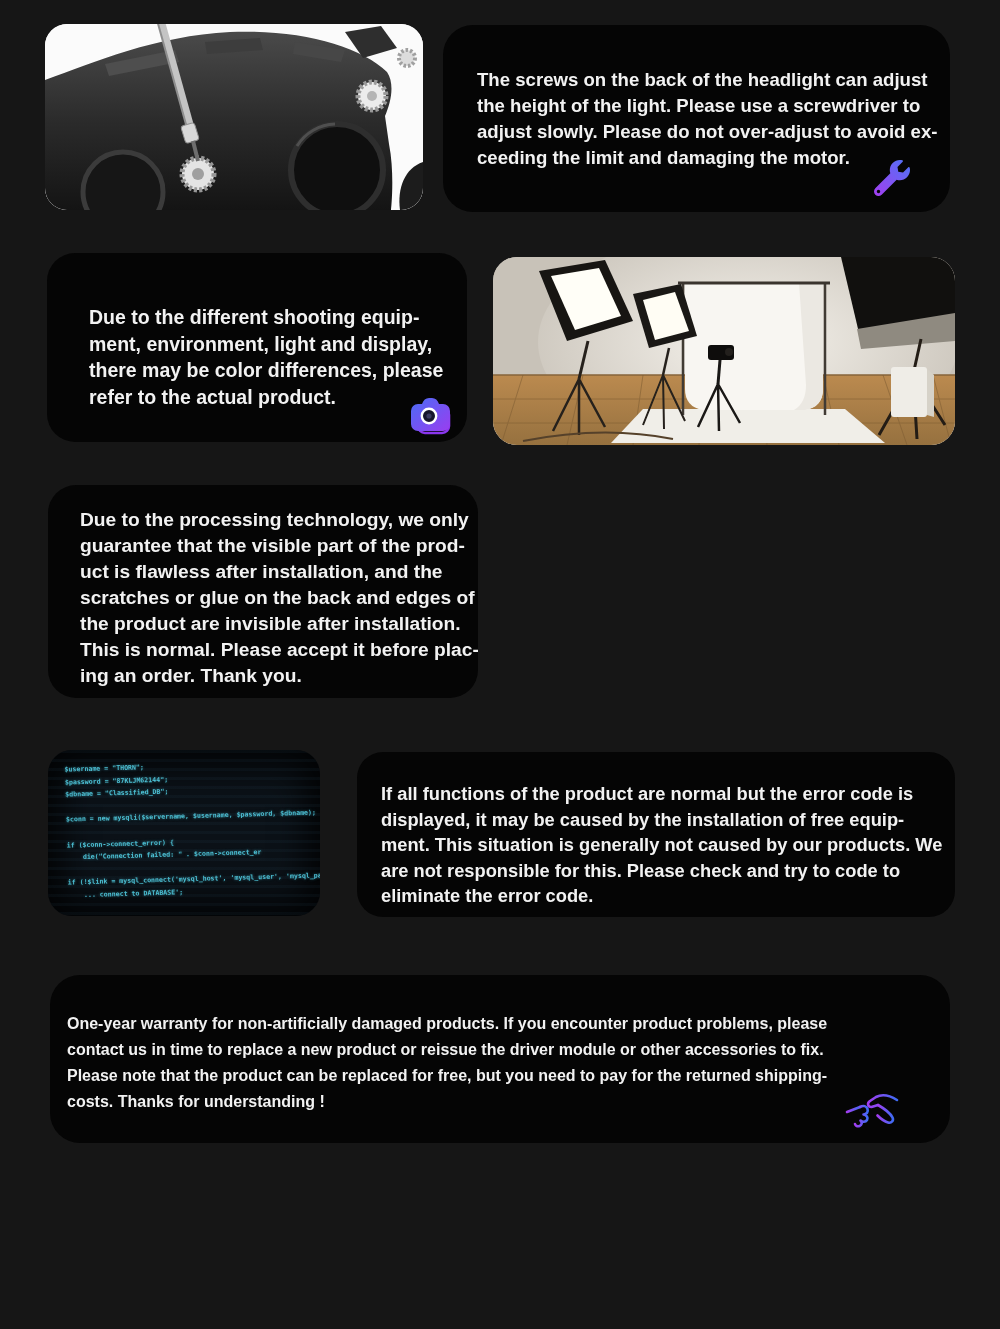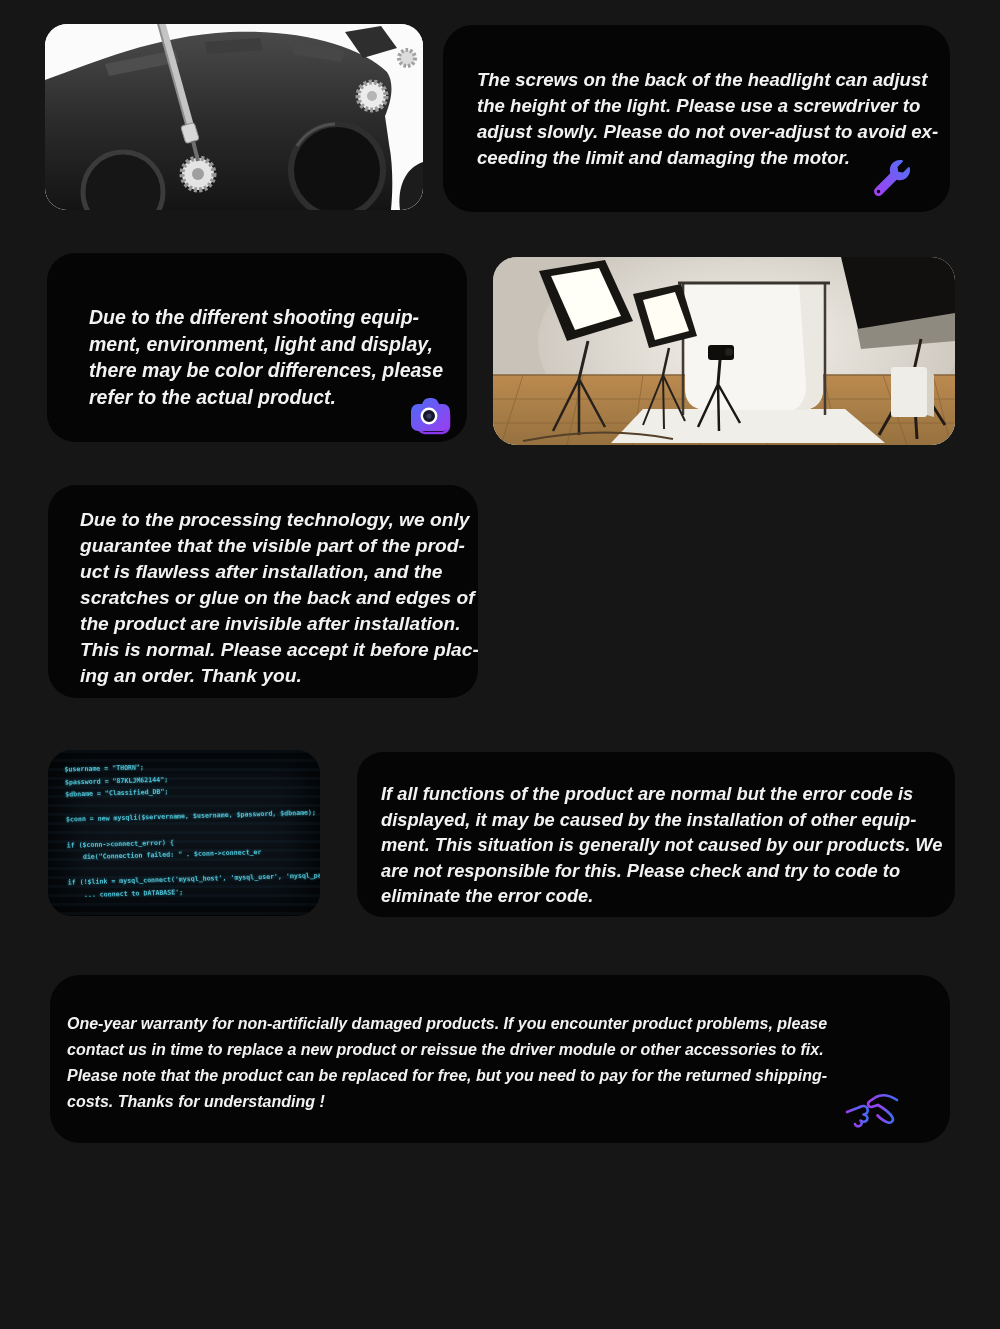--- a/index.html
+++ b/index.html
@@ -4,21 +4,21 @@
 <style>
   html,body{margin:0;padding:0;background:#161616;}
   .page{
     position:relative;width:1000px;height:1329px;background:#161616;
     overflow:hidden;font-family:"Liberation Sans",sans-serif;
   }
   .card{
     position:absolute;background:#050505;border-radius:30px;color:#f2f2f2;
   }
   .card-text{
-    margin:0;font-style:italic;font-weight:600;color:#f2f2f2;
+    margin:0;font-weight:600;color:#f2f2f2;
     white-space:pre;overflow:hidden;
   }
   .photo{position:absolute;margin:0;overflow:hidden;}
   .icon{position:absolute;display:block;line-height:0;}
 
   
   .headlight-fig{left:45px;top:24px;width:378px;height:186px;border-radius:22px;background:#fbfbfb;}
   .card-screw{left:443px;top:25px;width:507px;height:187px;}
   .card-screw .card-text{padding:42px 14px 0 34px;font-size:18.6px;line-height:26px;}
   .icon-wrench{right:40px;bottom:16px;width:36px;height:36px;}
@@ -203,21 +203,21 @@
 if ($conn-&gt;connect_error) {
     die("Connection failed: " . $conn-&gt;connect_er
 
 if (!$link = mysql_connect('mysql_host', 'mysql_user', 'mysql_passw
     ... connect to DATABASE';</pre>
     <div class="code-bands"></div>
   </figure>
 
   <section class="card card-error">
     <p class="card-text">If all functions of the product are normal but the error code is
-displayed, it may be caused by the installation of other equip-
+displayed, it may be caused by the installation of free equip-
 ment. This situation is generally not caused by our products. We
 are not responsible for this. Please check and try to code to
 eliminate the error code.</p>
   </section>
 
   <section class="card card-warranty">
     <p class="card-text">One-year warranty for non-artificially damaged products. If you encounter product problems, please
 contact us in time to replace a new product or reissue the driver module or other accessories to fix.
 Please note that the product can be replaced for free, but you need to pay for the returned shipping-
 costs. Thanks for understanding !</p>

